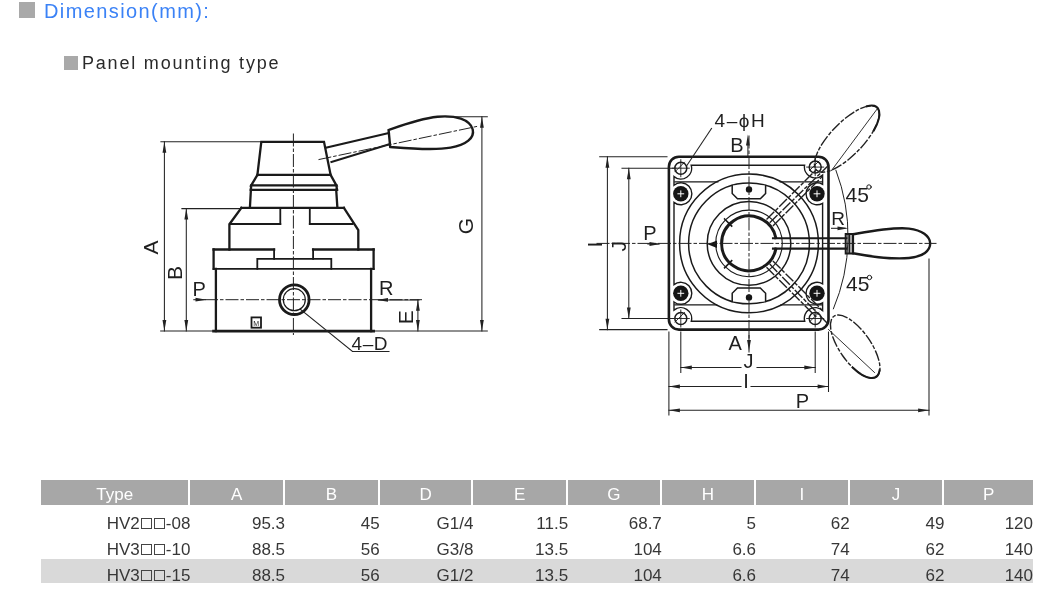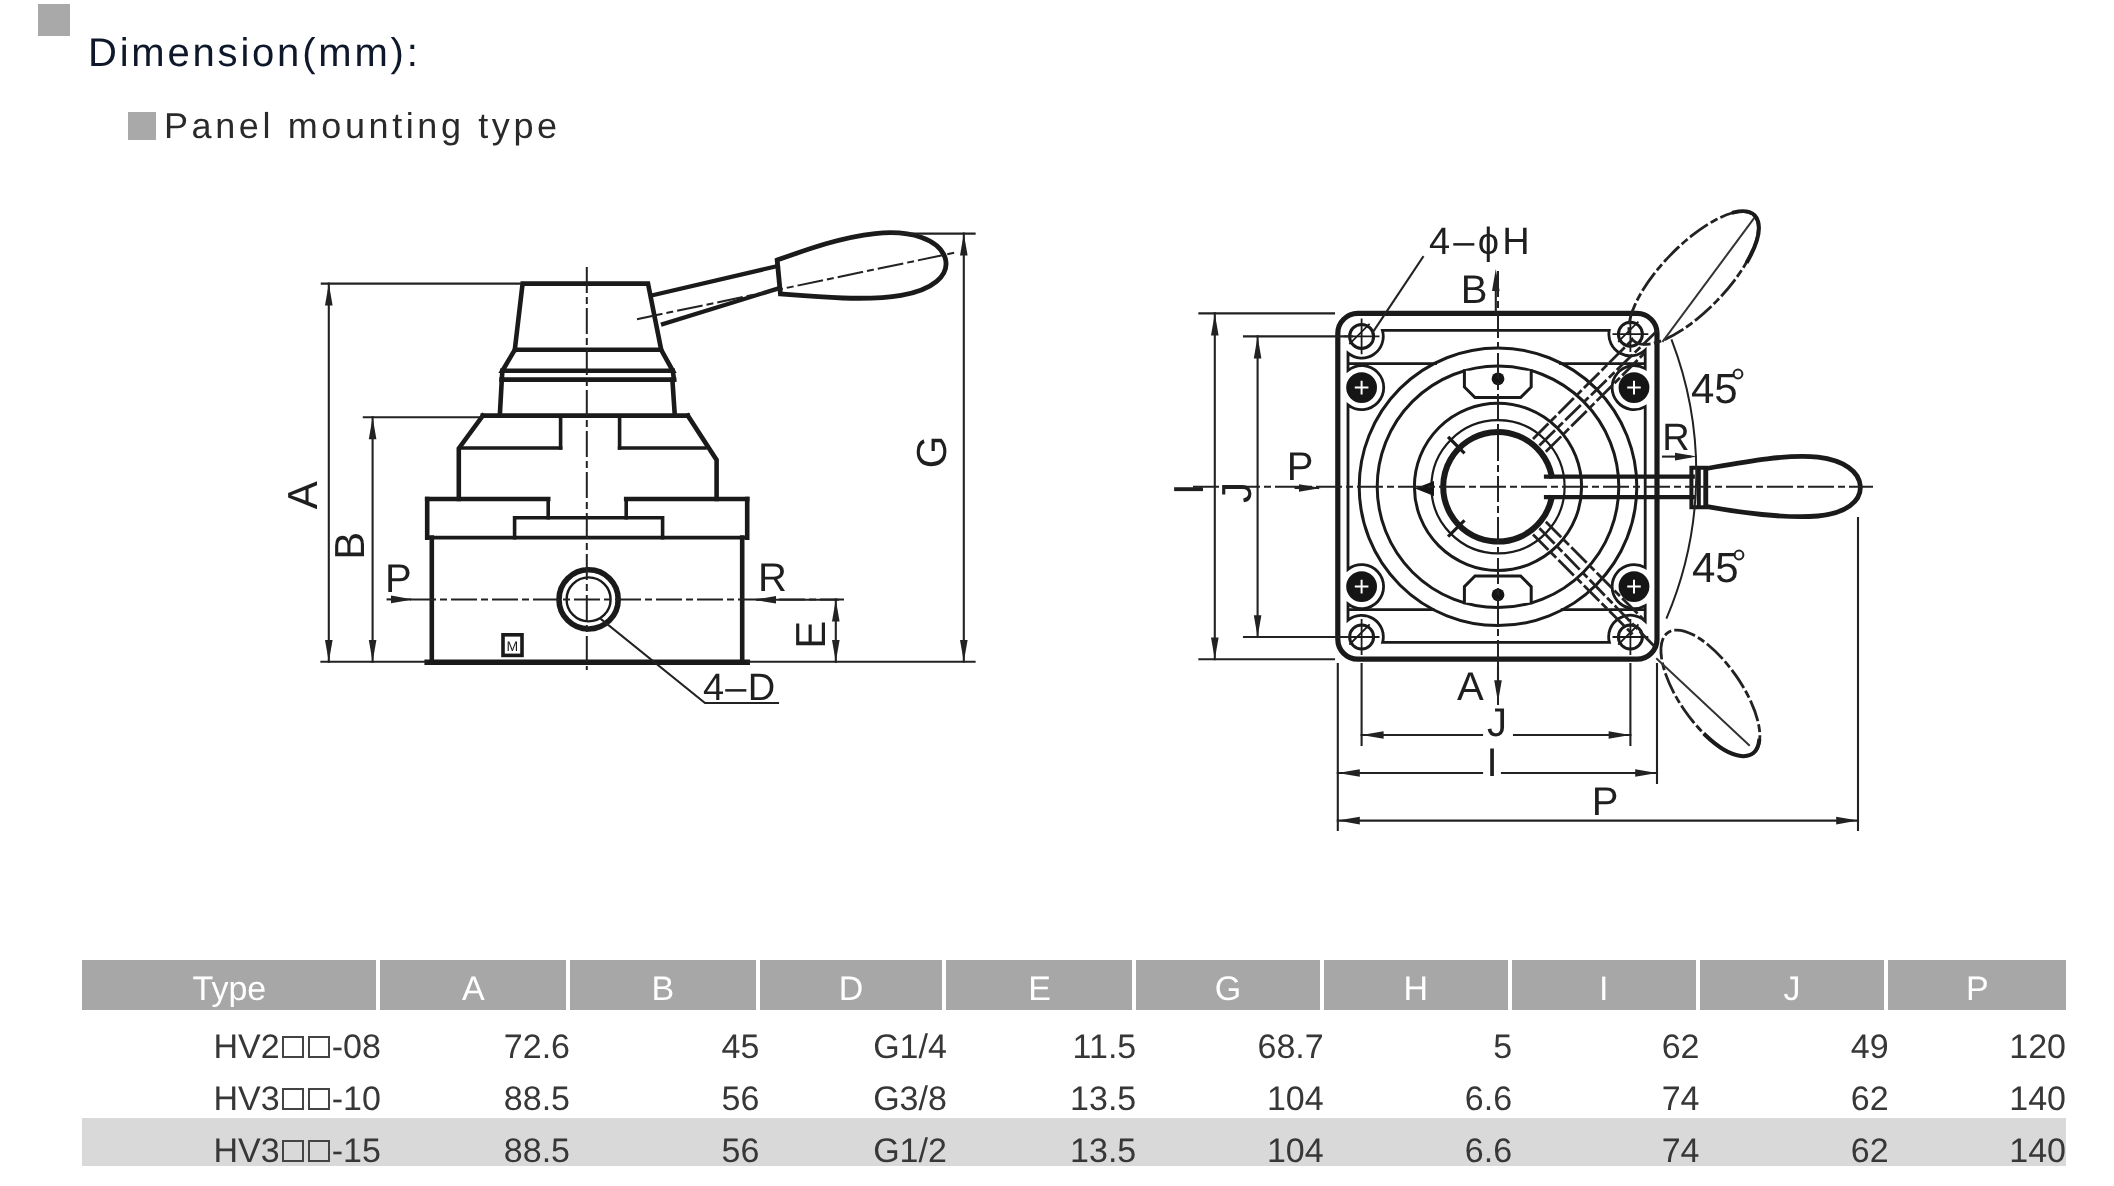--- a/index.html
+++ b/index.html
@@ -1,18 +1,18 @@
 <!DOCTYPE html>
 <html><head>
 <meta charset="utf-8">
 <style>
   html,body{margin:0;padding:0;background:#fff;}
   body{filter:grayscale(0%);}
   body{width:1057px;height:593px;position:relative;font-family:"Liberation Sans",sans-serif;overflow:hidden;}
-  .h1{position:absolute;left:44px;top:0px;font-size:20px;color:#0f172a;letter-spacing:1.4px;margin-top:16px;}
+  .h1{position:absolute;left:44px;top:0px;font-size:20px;color:#3b82f6;letter-spacing:1.4px;}
   .b1{position:absolute;left:18.5px;top:1.5px;width:16.5px;height:16.5px;background:#a9a9a9;}
   .h2{position:absolute;left:82px;top:53px;font-size:18px;color:#2a2a2a;letter-spacing:1.8px;}
   .b2{position:absolute;left:64.3px;top:56px;width:14px;height:14px;background:#a9a9a9;}
   table{position:absolute;left:41px;top:480px;width:992px;border-collapse:separate;border-spacing:0;table-layout:fixed;font-size:17px;color:#373737;}
   th{background:#a7a7a7;color:#fff;font-weight:normal;height:25px;border-bottom:2px solid #fff;border-right:2px solid #fff;padding:0;vertical-align:bottom;}
   td{text-align:right;height:24px;border-bottom:2px solid #fff;padding:0;vertical-align:bottom;line-height:0.85;}
   tr.g td{background:#d9d9d9;}
   .sq{display:inline-block;width:9px;height:9px;border:1.3px solid #444;margin:0 1px;}
   th:last-child{border-right:none;}
 </style>
@@ -259,21 +259,21 @@
         <th>D</th>
         <th>E</th>
         <th>G</th>
         <th>H</th>
         <th>I</th>
         <th>J</th>
         <th>P</th>
       </tr>
 <tr>
         <td>HV2<span class="sq"></span><span class="sq"></span>-08</td>
-        <td>72.6</td>
+        <td>95.3</td>
         <td>45</td>
         <td>G1/4</td>
         <td>11.5</td>
         <td>68.7</td>
         <td>5</td>
         <td>62</td>
         <td>49</td>
         <td>120</td>
       </tr>
 <tr>

